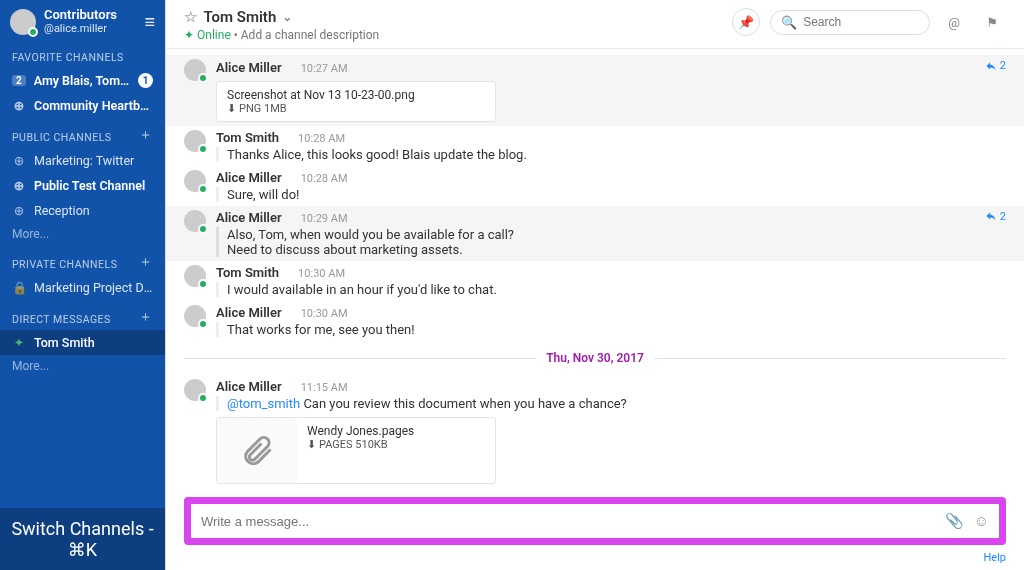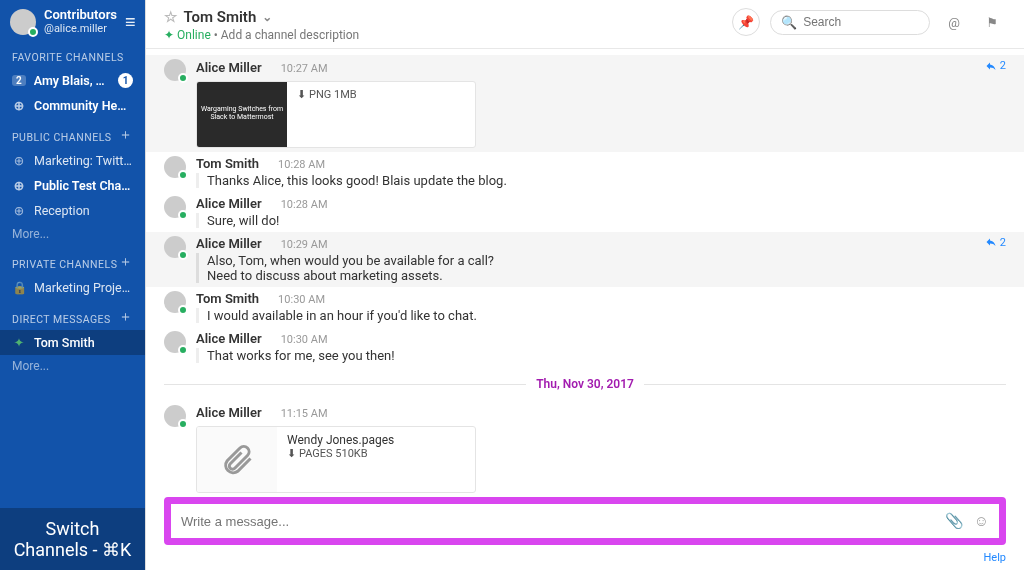--- a/index.html
+++ b/index.html
@@ -1,17 +1,17 @@
 <!DOCTYPE html>
 <html><head>
 <meta charset="utf-8">
 <style>
   * { box-sizing: border-box; margin: 0; padding: 0; }
   body { font-family: -apple-system, BlinkMacSystemFont, "Segoe UI", Roboto, sans-serif; font-size: 13px; color: #333; width: 1024px; height: 570px; overflow: hidden; display: flex; }
-  .sidebar { width: 145px; background: #1253aa; color: #fff; display: flex; flex-direction: column; flex-shrink: 0; }
+  .sidebar { width: 165px; background: #1253aa; color: #fff; display: flex; flex-direction: column; flex-shrink: 0; }
   .sb-header { display: flex; align-items: center; padding: 8px 10px; gap: 8px; }
   .avatar { width: 26px; height: 26px; border-radius: 50%; background: #ccc; position: relative; display:inline-block; flex-shrink:0; }
   .avatar.small { width: 22px; height: 22px; }
   .avatar .status-dot { position:absolute; bottom:-2px; right:-2px; width:10px; height:10px; border-radius:50%; background:#27ae60; border:2px solid #fff; }
   .sb-title { font-weight:600; font-size:13px; line-height:1.1; }
   .sb-sub { font-size:11px; opacity:.85; }
   .sb-menu { margin-left:auto; font-size:18px; opacity:.9; cursor:pointer; }
   .sb-section-hdr { display:flex; align-items:flex-end; justify-content:space-between; padding: 8px 12px 4px; font-size:10.5px; letter-spacing:.5px; color: rgba(255,255,255,.7); }
   .sb-plus { font-size:14px; cursor:pointer; }
   .sb-item { display:flex; align-items:center; gap:8px; padding: 5px 12px; font-size:12.5px; color: rgba(255,255,255,.85); cursor:pointer; }
@@ -161,22 +161,22 @@
         </span>
         <div class="col">
           <div class="post-hdr">
             <span class="post-user">Alice Miller</span>
             <span class="post-time">10:27 AM</span>
             <span class="reply-badge"><svg width="12" height="12" viewBox="0 0 24 24" fill="currentColor">
                 <path d="M10 9V5l-7 7 7 7v-4.1c5 0 8.5 1.6 11 5.1-1-5-4-10-11-11z"></path>
               </svg>2</span>
           </div>
           <div class="attachment">
-            <div class="att-thumb">Wargaming Switches from Slack to Mattermost</div>
             <div class="att-meta">
+              <div class="att-name">Screenshot at Nov 13 10-23-00.png</div>
               <div>⬇ PNG 1MB</div>
             </div>
           </div>
         </div>
       </div>
       <div class="post">
         <span class="avatar small">
           <span class="status-dot"></span>
         </span>
         <div class="col">
@@ -243,20 +243,21 @@
       </div>
       <div class="post">
         <span class="avatar small">
           <span class="status-dot"></span>
         </span>
         <div class="col">
           <div class="post-hdr">
             <span class="post-user">Alice Miller</span>
             <span class="post-time">11:15 AM</span>
           </div>
+          <div class="post-body"><span class="mention">@tom_smith</span> Can you review this document when you have a chance?</div>
           <div class="attachment">
             <div class="att-file-icon">
               <svg viewBox="0 0 24 24" fill="none" stroke="currentColor" stroke-width="2">
                 <path d="M21 11l-8.5 8.5a5 5 0 01-7-7L14 4a3.5 3.5 0 015 5l-8.5 8.5a2 2 0 01-3-3L15 7"></path>
               </svg>
             </div>
             <div class="att-meta">
               <div class="att-name">Wendy Jones.pages</div>
               <div>⬇ PAGES 510KB</div>
             </div>

